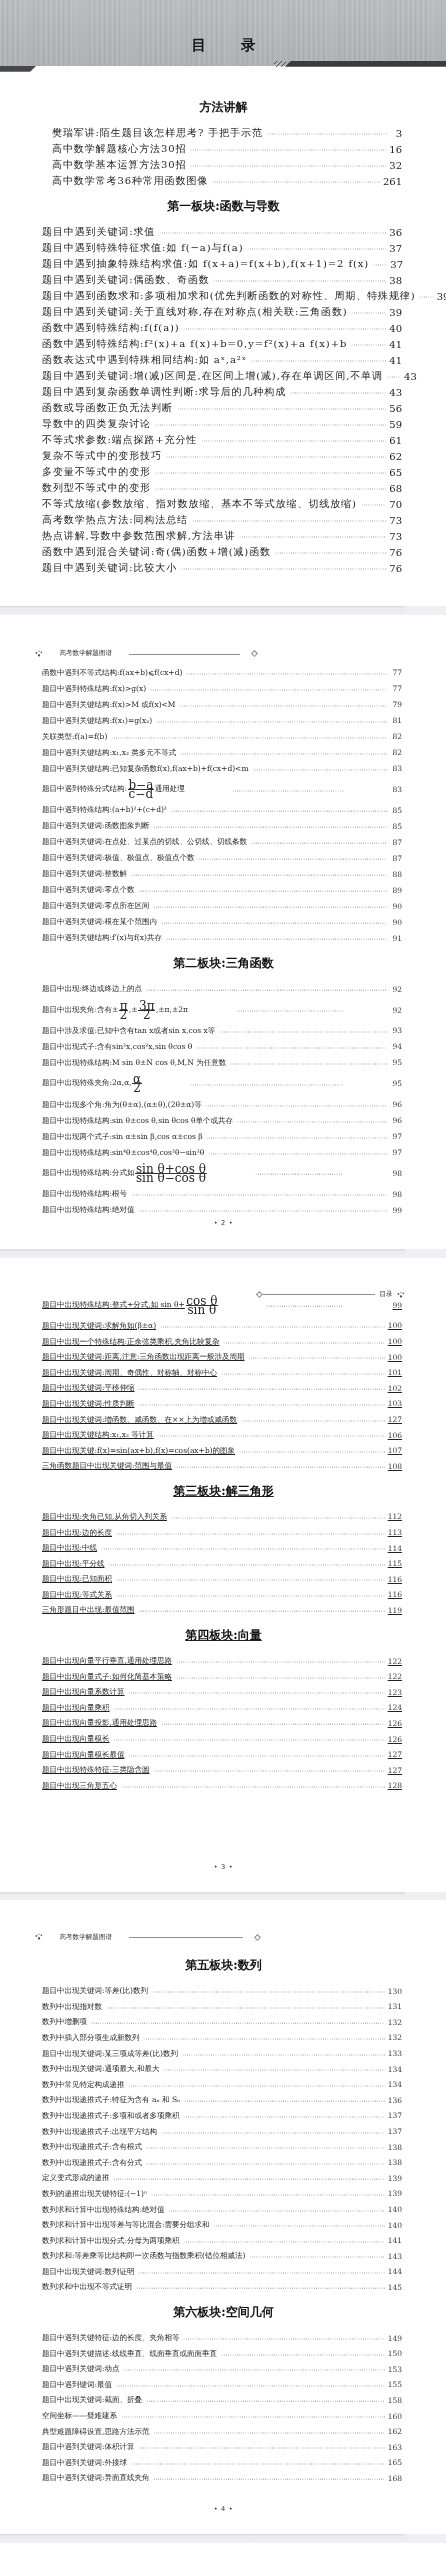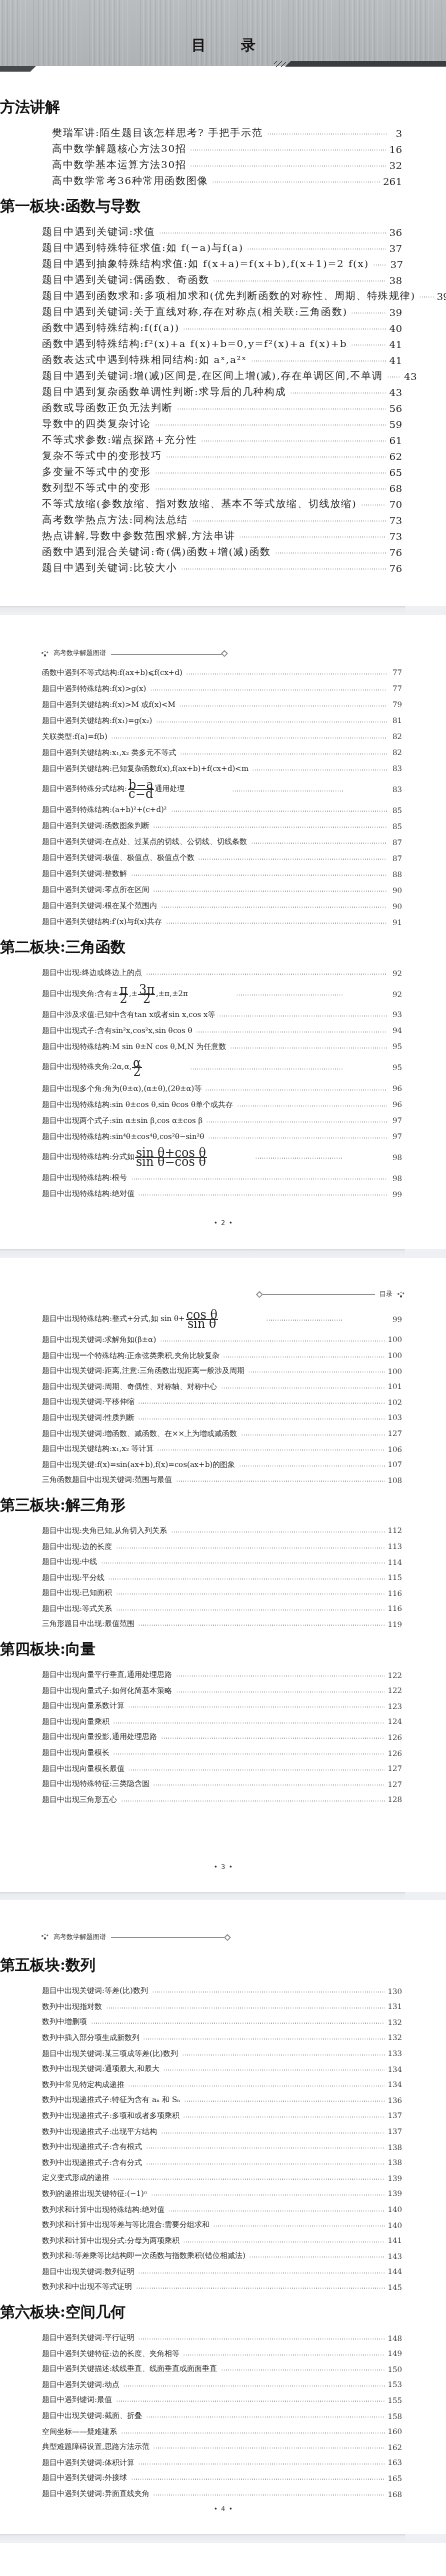--- a/index.html
+++ b/index.html
@@ -47,40 +47,40 @@
     background: #46494c;
     clip-path: polygon(0 0, 100% 0, calc(100% - 5.8px) 100%, 0 100%);
   }
 
   
   .run-head {
     position: absolute; height: 10.2px; display: flex; align-items: center;
     font-family: "DejaVu Sans", "Liberation Sans", sans-serif;
     font-size: 6.6px; color: #333;
   }
-  .run-head.left { left: 41px; }
+  .run-head.left { left: 35px; gap: 12px; }
   .run-head.right { right: 42px; }
   .run-head .hline { height: 0.7px; background: #8e9194; }
   .run-head .diamond {
     width: 2.9px; height: 2.9px; border: 0.7px solid #888; transform: rotate(45deg);
     background: #fff; flex: none;
   }
   .run-head .ico { width: 8px; height: 8px; flex: none; }
   .run-head .htext { white-space: nowrap; }
 
   
   .content { position: absolute; left: 0; width: 447px; }
   .p1 .content { top: 90px; }
   .p2 .content { top: 50px; }
-  .p3 .content { top: 49px; }
+  .p3 .content { top: 35px; text-decoration: underline; }
   .p4 .content { top: 48px; }
 
   .sec-title {
-    height: 35px; line-height: 35px; text-align: left;
-    font-weight: bold; font-size: 15px; color: #121212;
+    height: 35px; line-height: 35px; text-align: center;
+    font-weight: bold; font-size: 12px; color: #121212;
     font-family: "DejaVu Serif", "Liberation Serif", serif;
   }
   .row {
     display: flex; align-items: center; box-sizing: border-box;
     padding-left: 42px; padding-right: 45px;
     white-space: nowrap; font-size: 7.5px; color: #262626;
   }
   .p1 .row, .p2 .row { height: 16px; }
   .p3 .row, .p4 .row { height: 15.6px; }
   .row.tall { height: 25.6px !important; gap: 44px; }
@@ -338,20 +338,25 @@
             <span class="label">题目中遇到关键词:极值、极值点、极值点个数</span>
             <span class="leader"></span>
             <span class="pnum">87</span>
           </div>
           <div class="row">
             <span class="label">题目中遇到关键词:整数解</span>
             <span class="leader"></span>
             <span class="pnum">88</span>
           </div>
           <div class="row">
+            <span class="label">题目中遇到关键词:零点个数</span>
+            <span class="leader"></span>
+            <span class="pnum">89</span>
+          </div>
+          <div class="row">
             <span class="label">题目中遇到关键词:零点所在区间</span>
             <span class="leader"></span>
             <span class="pnum">90</span>
           </div>
           <div class="row">
             <span class="label">题目中遇到关键词:根在某个范围内</span>
             <span class="leader"></span>
             <span class="pnum">90</span>
           </div>
           <div class="row">
@@ -721,25 +726,20 @@
           </div>
           <div class="row">
             <span class="label">数列求和中出现不等式证明</span>
             <span class="leader"></span>
             <span class="pnum">145</span>
           </div>
         </div>
         <div class="sec">
           <div class="sec-title">第六板块:空间几何</div>
           <div class="row">
-            <span class="label">题目中遇到关键词:平行证明</span>
-            <span class="leader"></span>
-            <span class="pnum">148</span>
-          </div>
-          <div class="row">
             <span class="label">题目中遇到关键特征:边的长度、夹角相等</span>
             <span class="leader"></span>
             <span class="pnum">149</span>
           </div>
           <div class="row">
             <span class="label">题目中遇到关键描述:线线垂直、线面垂直或面面垂直</span>
             <span class="leader"></span>
             <span class="pnum">150</span>
           </div>
           <div class="row">

